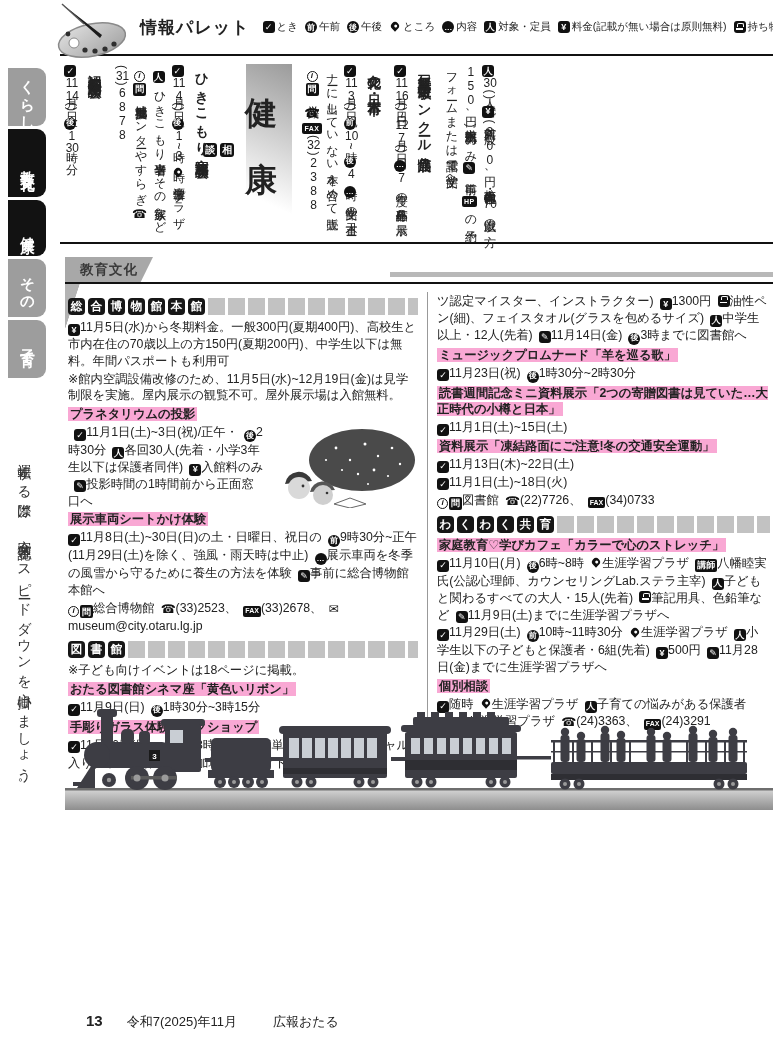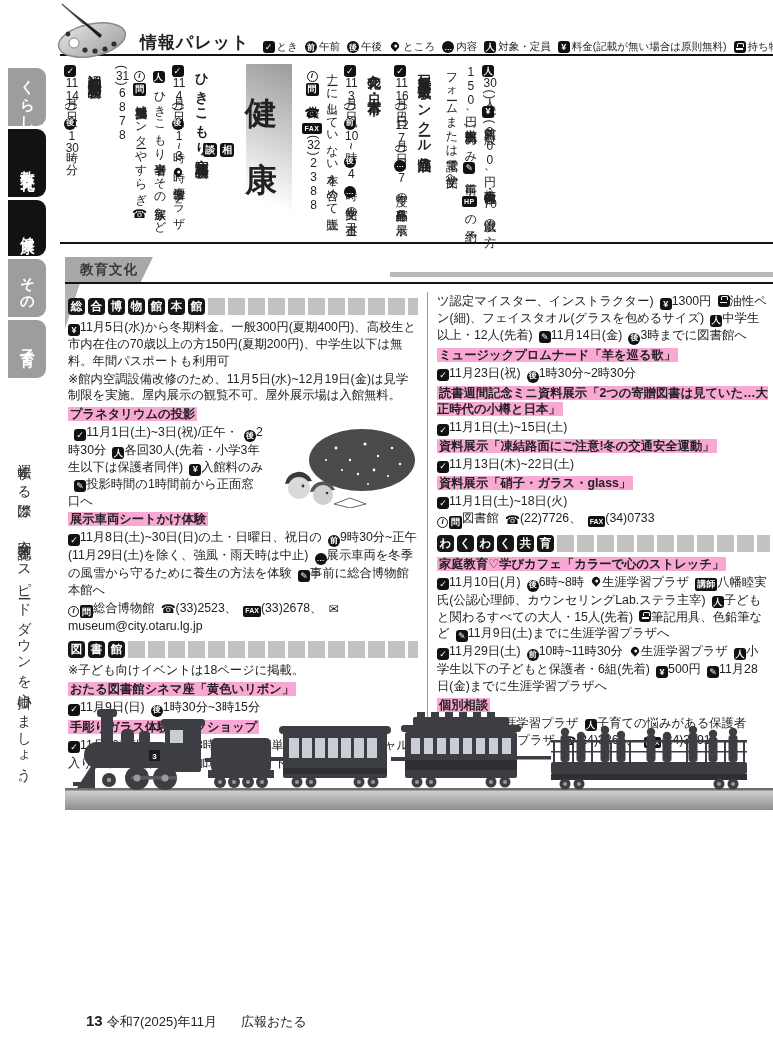--- a/index.html
+++ b/index.html
@@ -1,21 +1,21 @@
 <!DOCTYPE html>
 <html><head>
 <meta charset="utf-8">
 <style>
   html,body{margin:0;padding:0}
   body{width:773px;height:1055px;background:#fff;color:#222;position:relative;overflow:hidden;
        font-family:"Liberation Sans","DejaVu Sans",sans-serif;}
   .page{position:absolute;inset:0}
 
   
-  .hdr{position:absolute;left:60px;top:0;right:0;height:54px;display:flex;align-items:flex-end}
+  .hdr{position:absolute;left:60px;top:0;right:0;height:54px;display:flex;align-items:center}
   .palette{position:absolute;left:-6px;top:2px;z-index:3}
   .hdr-title{font-size:17px;font-weight:bold;letter-spacing:1px;margin-left:80px;white-space:nowrap}
   .legend{display:flex;gap:7px;margin-left:13px;font-size:10.5px;align-items:center;white-space:nowrap}
   .leg{display:inline-flex;align-items:center;gap:2px}
 
   
   .ic{display:inline-flex;align-items:center;justify-content:center;writing-mode:horizontal-tb;
       vertical-align:-1.5px;flex:none}
   .ic-sq{width:12px;height:12px;background:#111;color:#fff;border-radius:3px;font-size:9px;font-weight:bold}
   .ic-ci{width:12px;height:12px;background:#111;color:#fff;border-radius:50%;font-size:8px;font-weight:bold}
@@ -79,24 +79,24 @@
   .note{margin-top:1px}
   .segblk{margin-top:1px}
   .bxh{display:flex;align-items:center;gap:3px;margin:6px 0 4px}
   .bxh .ch{width:17px;height:17px;background:#161616;color:#fff;border-radius:4px;flex:none;
            display:inline-flex;align-items:center;justify-content:center;font-size:11.5px;font-weight:bold}
   .bxfill{flex:1;height:17px;background:repeating-linear-gradient(90deg,#c2c2c2 0 17px,#fff 17px 20px)}
   .planet{float:right;width:148px;height:82px;margin:2px 0 2px 6px}
 
   
   .train{position:absolute;left:65px;top:698px;width:708px;height:112px}
-  .foot{position:absolute;left:86px;top:1012px;display:flex;align-items:baseline;gap:4px}
+  .foot{position:absolute;left:86px;top:1012px;display:flex;align-items:baseline;gap:24px}
   .pageno{font-size:15px;font-weight:bold}
   .fdate,.fpub{font-size:13px;color:#222}
-  .fpub{margin-left:20px}
+  .fpub{margin-left:12px}
 </style>
 </head>
 <body>
 
 <div class="page">
 
   <header class="hdr">
     <span class="palette">
       <svg width="86" height="58" viewBox="0 0 86 58">
         <defs>
@@ -255,21 +255,20 @@
         <div class="segblk"><span class="seg"><span class="ic ic-sq">✓</span><span class="segtext">11月16日(日)</span></span><span class="seg"><span class="ic ic-ci">後</span><span class="segtext">2時~3時15分</span></span><span class="seg"><span class="ic ic-ci">…</span><span class="segtext">簡単な手彫りでイニシャル入りグラスを作る</span></span><span class="seg"><span class="ic ic-tag ic-lect">講師</span><span class="segtext">加地徳子氏(アトリエ・セ</span></span></div>
       </div>
     <div class="colR" id="colR">
         <div class="segblk"><span class="seg"><span class="segtext">ツ認定マイスター、インストラクター)</span></span><span class="seg"><span class="ic ic-sq">¥</span><span class="segtext">1300円</span></span><span class="seg"><span class="ic ic-sq ic-bag"></span><span class="segtext">油性ペン(細)、フェイスタオル(グラスを包めるサイズ)</span></span><span class="seg"><span class="ic ic-sq">人</span><span class="segtext">中学生以上・12人(先着)</span></span><span class="seg"><span class="ic ic-sq">✎</span><span class="segtext">11月14日(金)</span></span><span class="seg"><span class="ic ic-ci">後</span><span class="segtext">3時までに図書館へ</span></span></div>
         <div class="evt"><span class="hl">ミュージックプロムナード「羊を巡る歌」</span></div>
         <div class="segblk"><span class="seg"><span class="ic ic-sq">✓</span><span class="segtext">11月23日(祝)</span></span><span class="seg"><span class="ic ic-ci">後</span><span class="segtext">1時30分~2時30分</span></span></div>
         <div class="evt"><span class="hl">読書週間記念ミニ資料展示「2つの寄贈図書は見ていた…大正時代の小樽と日本」</span></div>
         <div class="segblk"><span class="seg"><span class="ic ic-sq">✓</span><span class="segtext">11月1日(土)~15日(土)</span></span></div>
         <div class="evt"><span class="hl">資料展示「凍結路面にご注意!冬の交通安全運動」</span></div>
         <div class="segblk"><span class="seg"><span class="ic ic-sq">✓</span><span class="segtext">11月13日(木)~22日(土)</span></span></div>
-        <div class="evt"><span class="hl">資料展示「硝子・ガラス・glass」</span></div>
         <div class="segblk"><span class="seg"><span class="ic ic-sq">✓</span><span class="segtext">11月1日(土)~18日(火)</span></span></div>
         <div class="segblk"><span class="seg"><span class="icgrp">
               <span class="ic ic-inqi">i</span>
               <span class="ic ic-tag ic-lect">問</span>
             </span><span class="segtext">図書館</span></span><span class="seg"><span class="ic ic-glyph">☎</span><span class="segtext">(22)7726、</span></span><span class="seg"><span class="ic ic-tag">FAX</span><span class="segtext">(34)0733</span></span></div>
         <div class="bxh">
           <span class="ch">わ</span>
           <span class="ch">く</span>
           <span class="ch">わ</span>
           <span class="ch">く</span>

